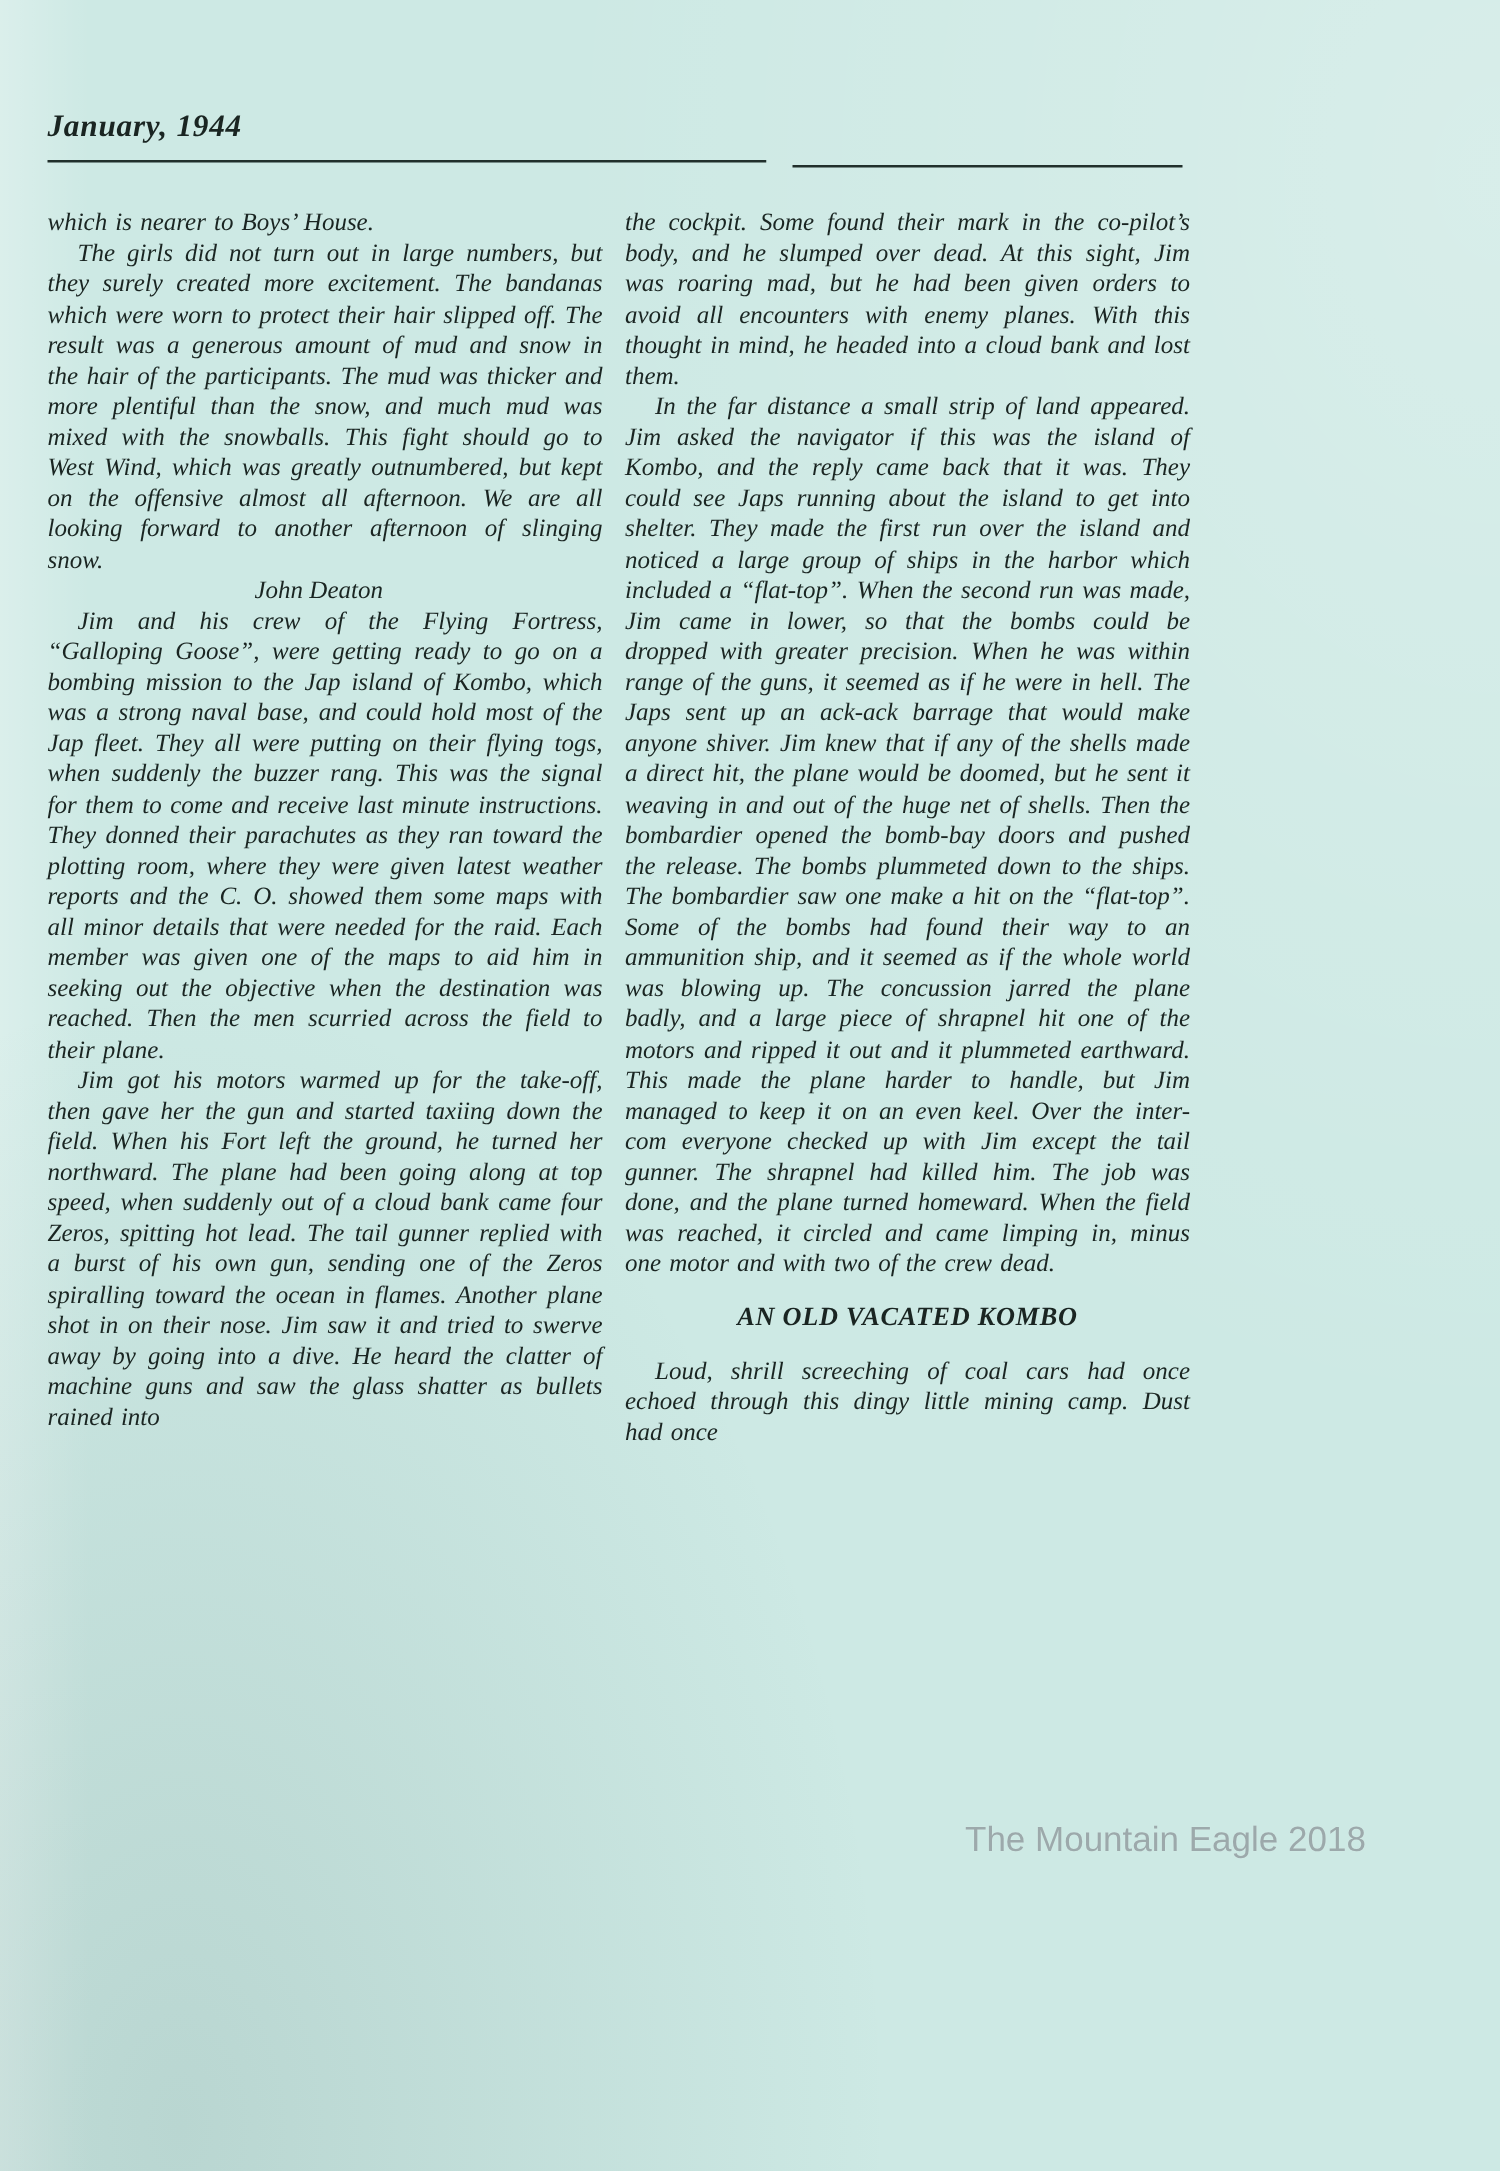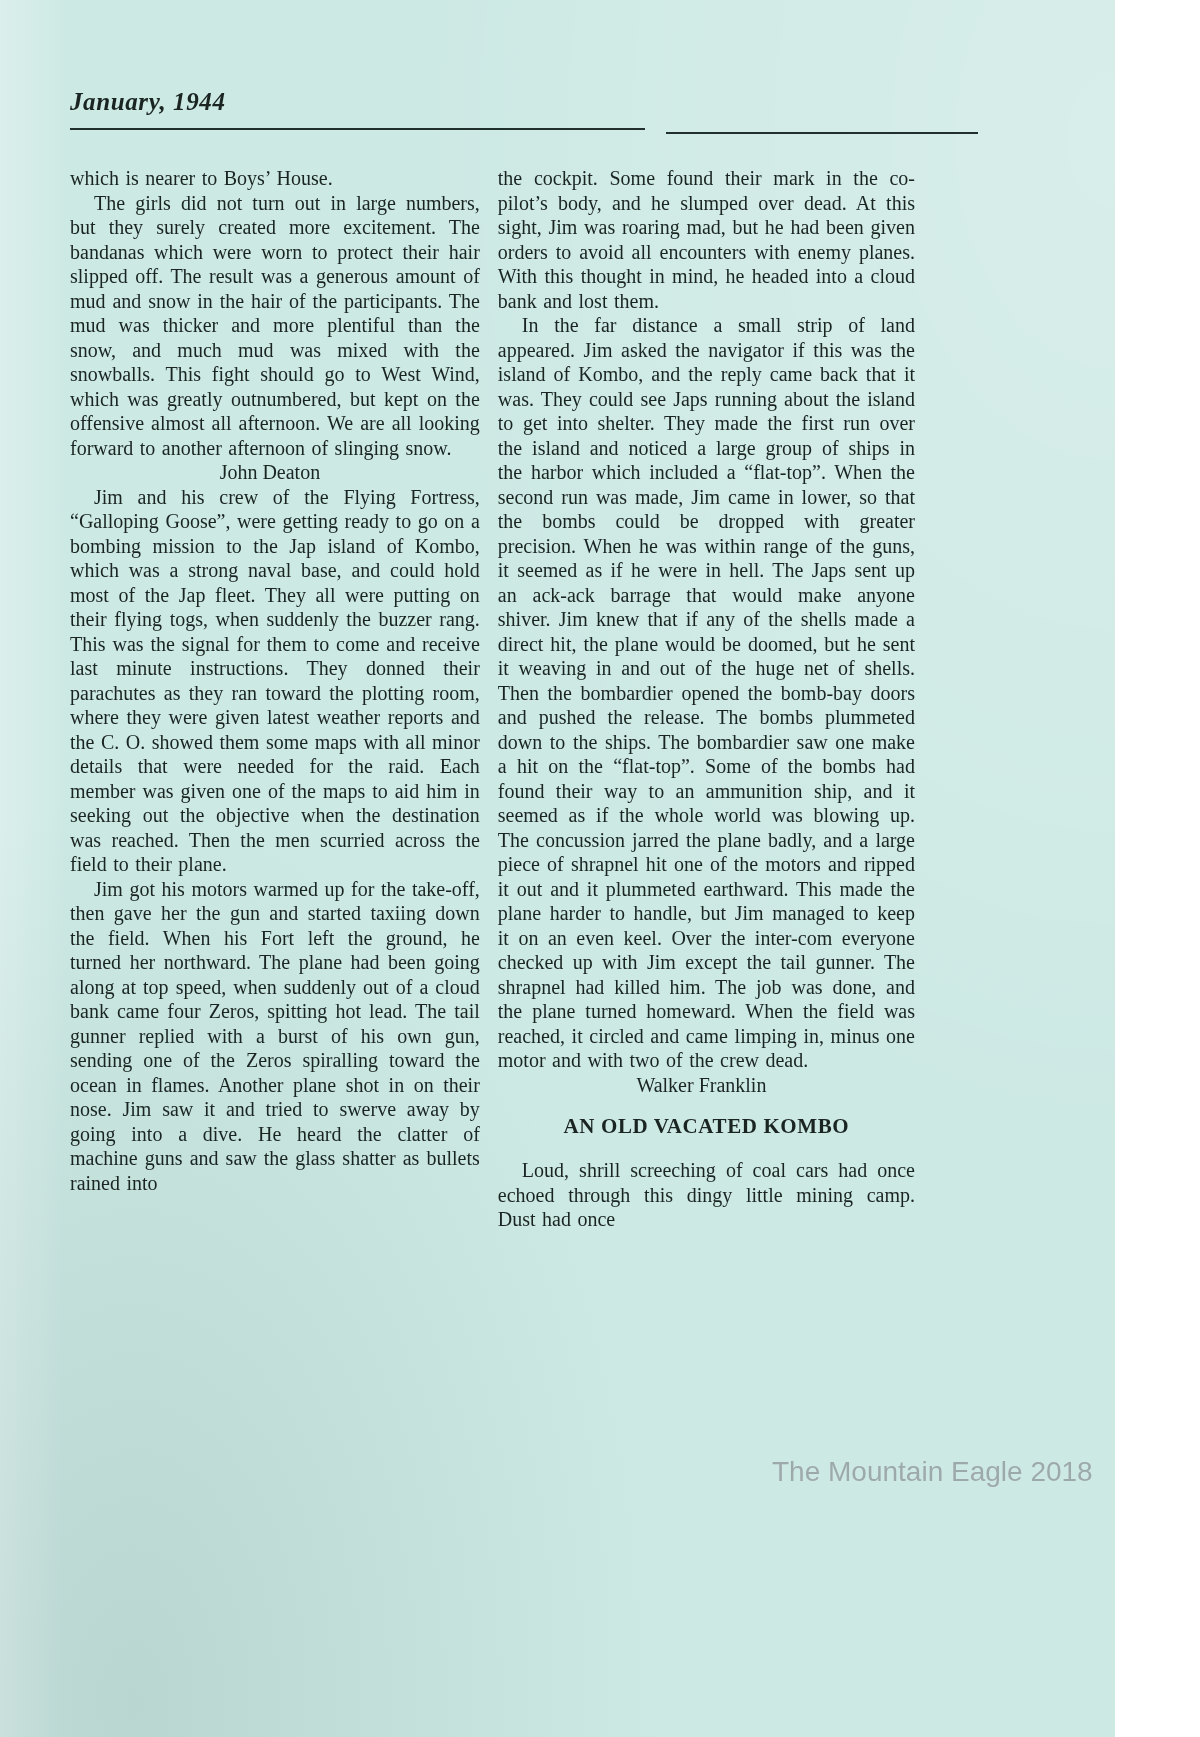--- a/index.html
+++ b/index.html
@@ -5,24 +5,24 @@
   html, body {
     margin: 0;
     padding: 0;
     width: 1200px;
     height: 1737px;
     overflow: hidden;
     font-family: "Liberation Serif", serif;
   }
   .page {
     position: relative;
-    width: 1115px;
+    width: 1200px;
     height: 1737px;
     box-sizing: border-box;
-    padding: 88px 200px 40px 70px;
+    padding: 88px 200px 40px 38px;
     color: #1a2522;
     background:
       radial-gradient(ellipse at 12% 98%, rgba(80,115,110,0.16), transparent 38%),
       radial-gradient(ellipse at 100% 8%, rgba(255,255,255,0.22), transparent 45%),
       linear-gradient(90deg, rgba(255,255,255,0.28) 0%, rgba(255,255,255,0) 6%),
       #cde9e4;
   }
   .page-header {
     position: relative;
     height: 52px;
@@ -39,21 +39,21 @@
     background: #21302c;
   }
   .rule-left  { left: 0;    top: 40px; width: 575px; }
   .rule-right { left: 596px; top: 44px; width: 312px; }
 
   .columns {
     display: flex;
     gap: 18px;
     margin-top: 26px;
   }
-  .col { box-sizing: border-box; }
+  .col { box-sizing: border-box; font-style: italic; }
   .col-left  { width: 444px; }
   .col-right { width: 452px; }
 
   p.body-text {
     margin: 0;
     font-size: 20px;
     line-height: 24.5px;
     text-align: justify;
     word-spacing: 1.5px;
   }
@@ -102,21 +102,20 @@
       <p class="body-text cont">which is nearer to Boys’ House.</p>
       <p class="body-text indent">The girls did not turn out in large numbers, but they surely created more excitement. The bandanas which were worn to protect their hair slipped off. The result was a generous amount of mud and snow in the hair of the participants. The mud was thicker and more plentiful than the snow, and much mud was mixed with the snowballs. This fight should go to West Wind, which was greatly outnumbered, but kept on the offensive almost all afternoon. We are all looking forward to another afternoon of slinging snow.</p>
       <div class="byline">John Deaton</div>
       <p class="body-text indent">Jim and his crew of the Flying Fortress, “Galloping Goose”, were getting ready to go on a bombing mission to the Jap island of Kombo, which was a strong naval base, and could hold most of the Jap fleet. They all were putting on their flying togs, when suddenly the buzzer rang. This was the signal for them to come and receive last minute instructions. They donned their parachutes as they ran toward the plotting room, where they were given latest weather reports and the C. O. showed them some maps with all minor details that were needed for the raid. Each member was given one of the maps to aid him in seeking out the objective when the destination was reached. Then the men scurried across the field to their plane.</p>
       <p class="body-text indent">Jim got his motors warmed up for the take-off, then gave her the gun and started taxiing down the field. When his Fort left the ground, he turned her northward. The plane had been going along at top speed, when suddenly out of a cloud bank came four Zeros, spitting hot lead. The tail gunner replied with a burst of his own gun, sending one of the Zeros spiralling toward the ocean in flames. Another plane shot in on their nose. Jim saw it and tried to swerve away by going into a dive. He heard the clatter of machine guns and saw the glass shatter as bullets rained into</p>
     </div>
 
     <div class="col col-right">
       <p class="body-text cont">the cockpit. Some found their mark in the co-pilot’s body, and he slumped over dead. At this sight, Jim was roaring mad, but he had been given orders to avoid all encounters with enemy planes. With this thought in mind, he headed into a cloud bank and lost them.</p>
       <p class="body-text indent">In the far distance a small strip of land appeared. Jim asked the navigator if this was the island of Kombo, and the reply came back that it was. They could see Japs running about the island to get into shelter. They made the first run over the island and noticed a large group of ships in the harbor which included a “flat-top”. When the second run was made, Jim came in lower, so that the bombs could be dropped with greater precision. When he was within range of the guns, it seemed as if he were in hell. The Japs sent up an ack-ack barrage that would make anyone shiver. Jim knew that if any of the shells made a direct hit, the plane would be doomed, but he sent it weaving in and out of the huge net of shells. Then the bombardier opened the bomb-bay doors and pushed the release. The bombs plummeted down to the ships. The bombardier saw one make a hit on the “flat-top”. Some of the bombs had found their way to an ammunition ship, and it seemed as if the whole world was blowing up. The concussion jarred the plane badly, and a large piece of shrapnel hit one of the motors and ripped it out and it plummeted earthward. This made the plane harder to handle, but Jim managed to keep it on an even keel. Over the inter-com everyone checked up with Jim except the tail gunner. The shrapnel had killed him. The job was done, and the plane turned homeward. When the field was reached, it circled and came limping in, minus one motor and with two of the crew dead.</p>
-      <div class="byline">Walker Franklin</div>
       <h3 class="section-heading">AN OLD VACATED KOMBO</h3>
       <p class="body-text indent">Loud, shrill screeching of coal cars had once echoed through this dingy little mining camp. Dust had once</p>
     </div>
 
   </div>
 
   <div class="watermark">The Mountain Eagle 2018</div>
 
 </div>
 

